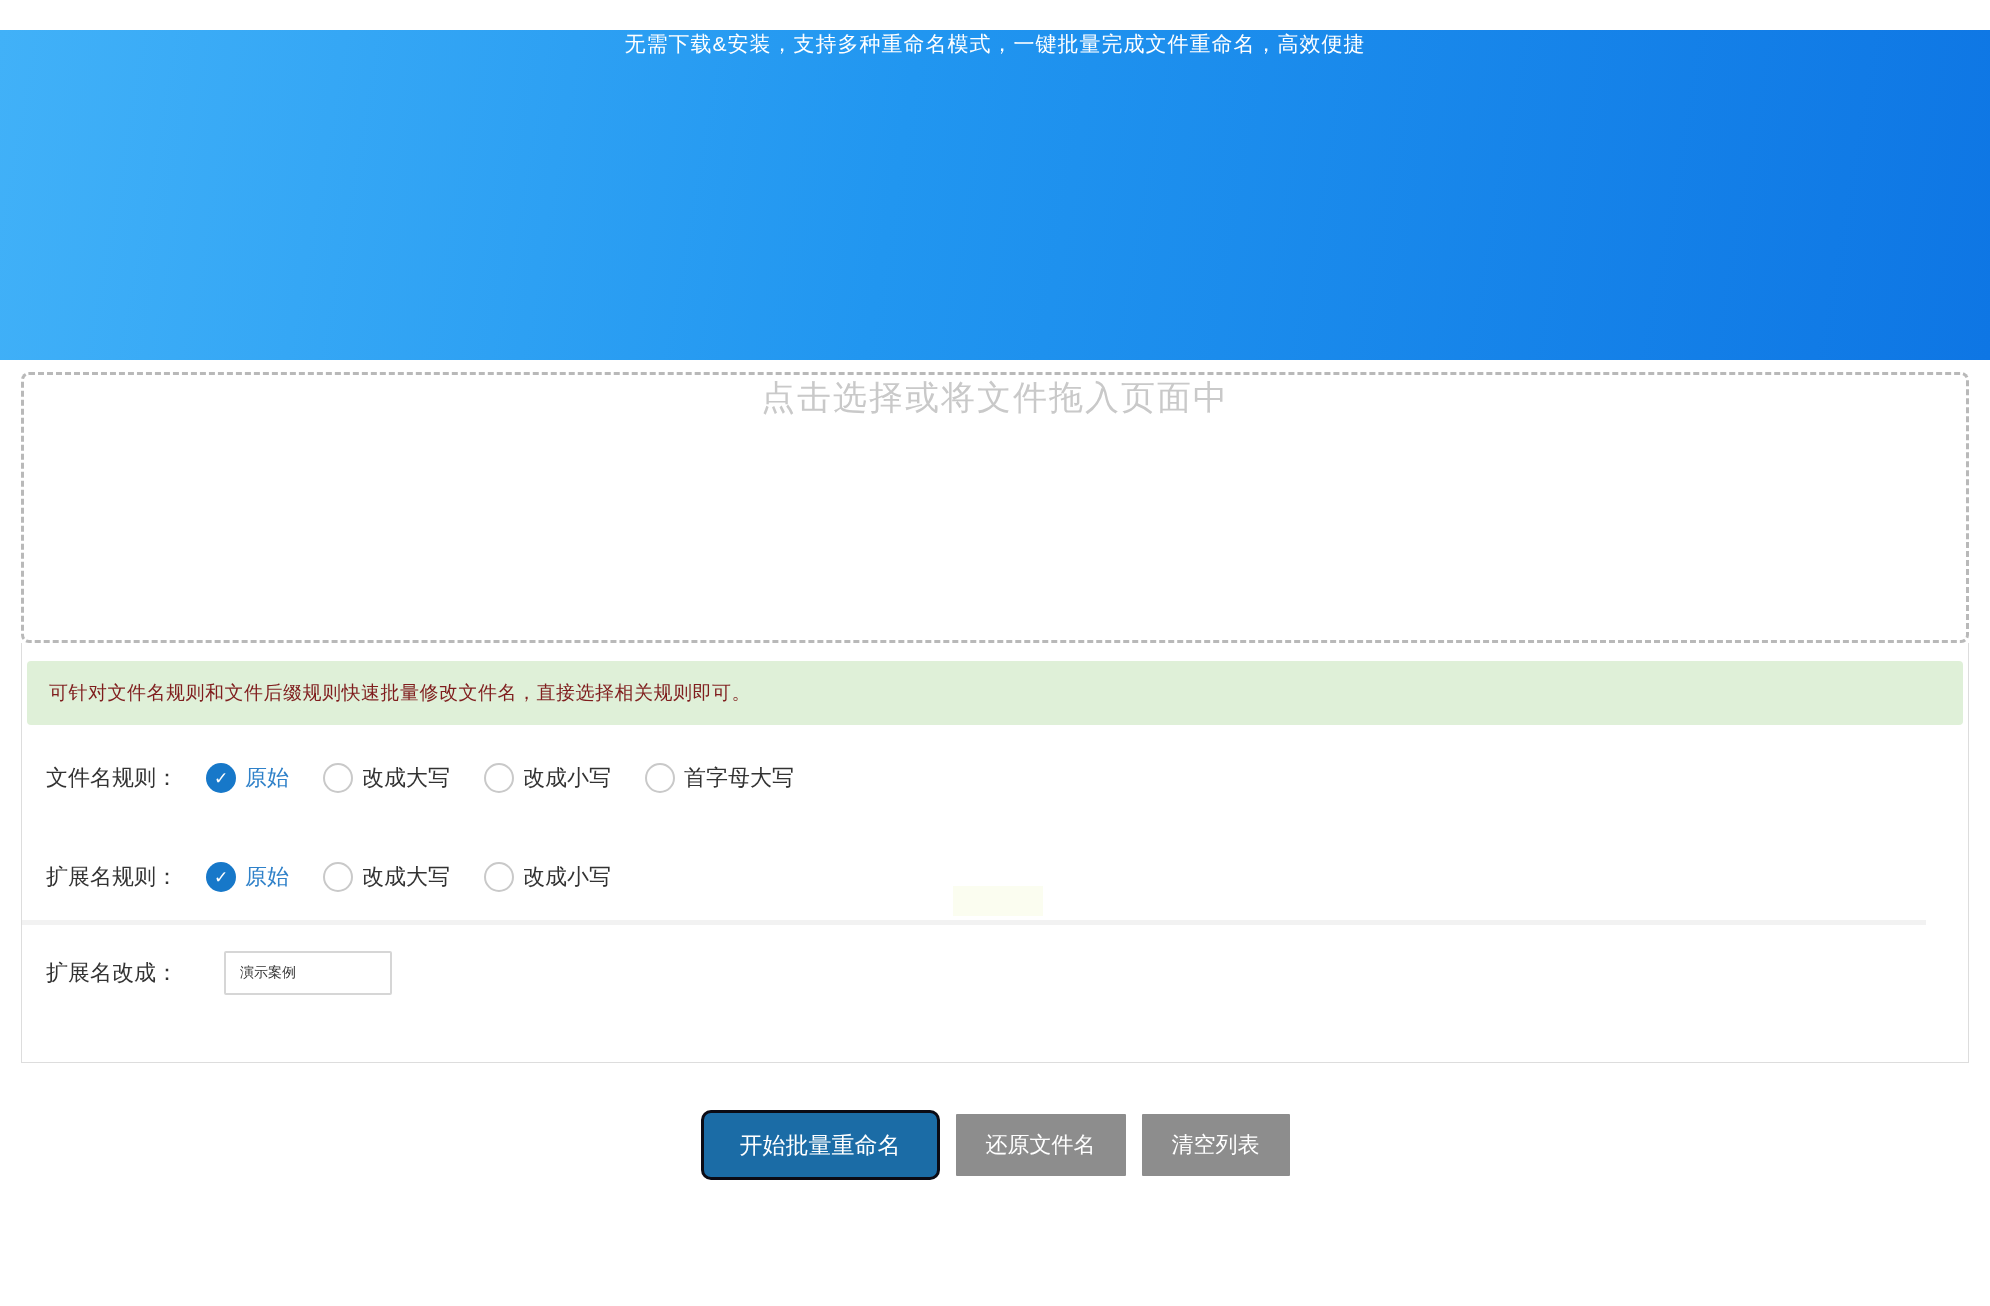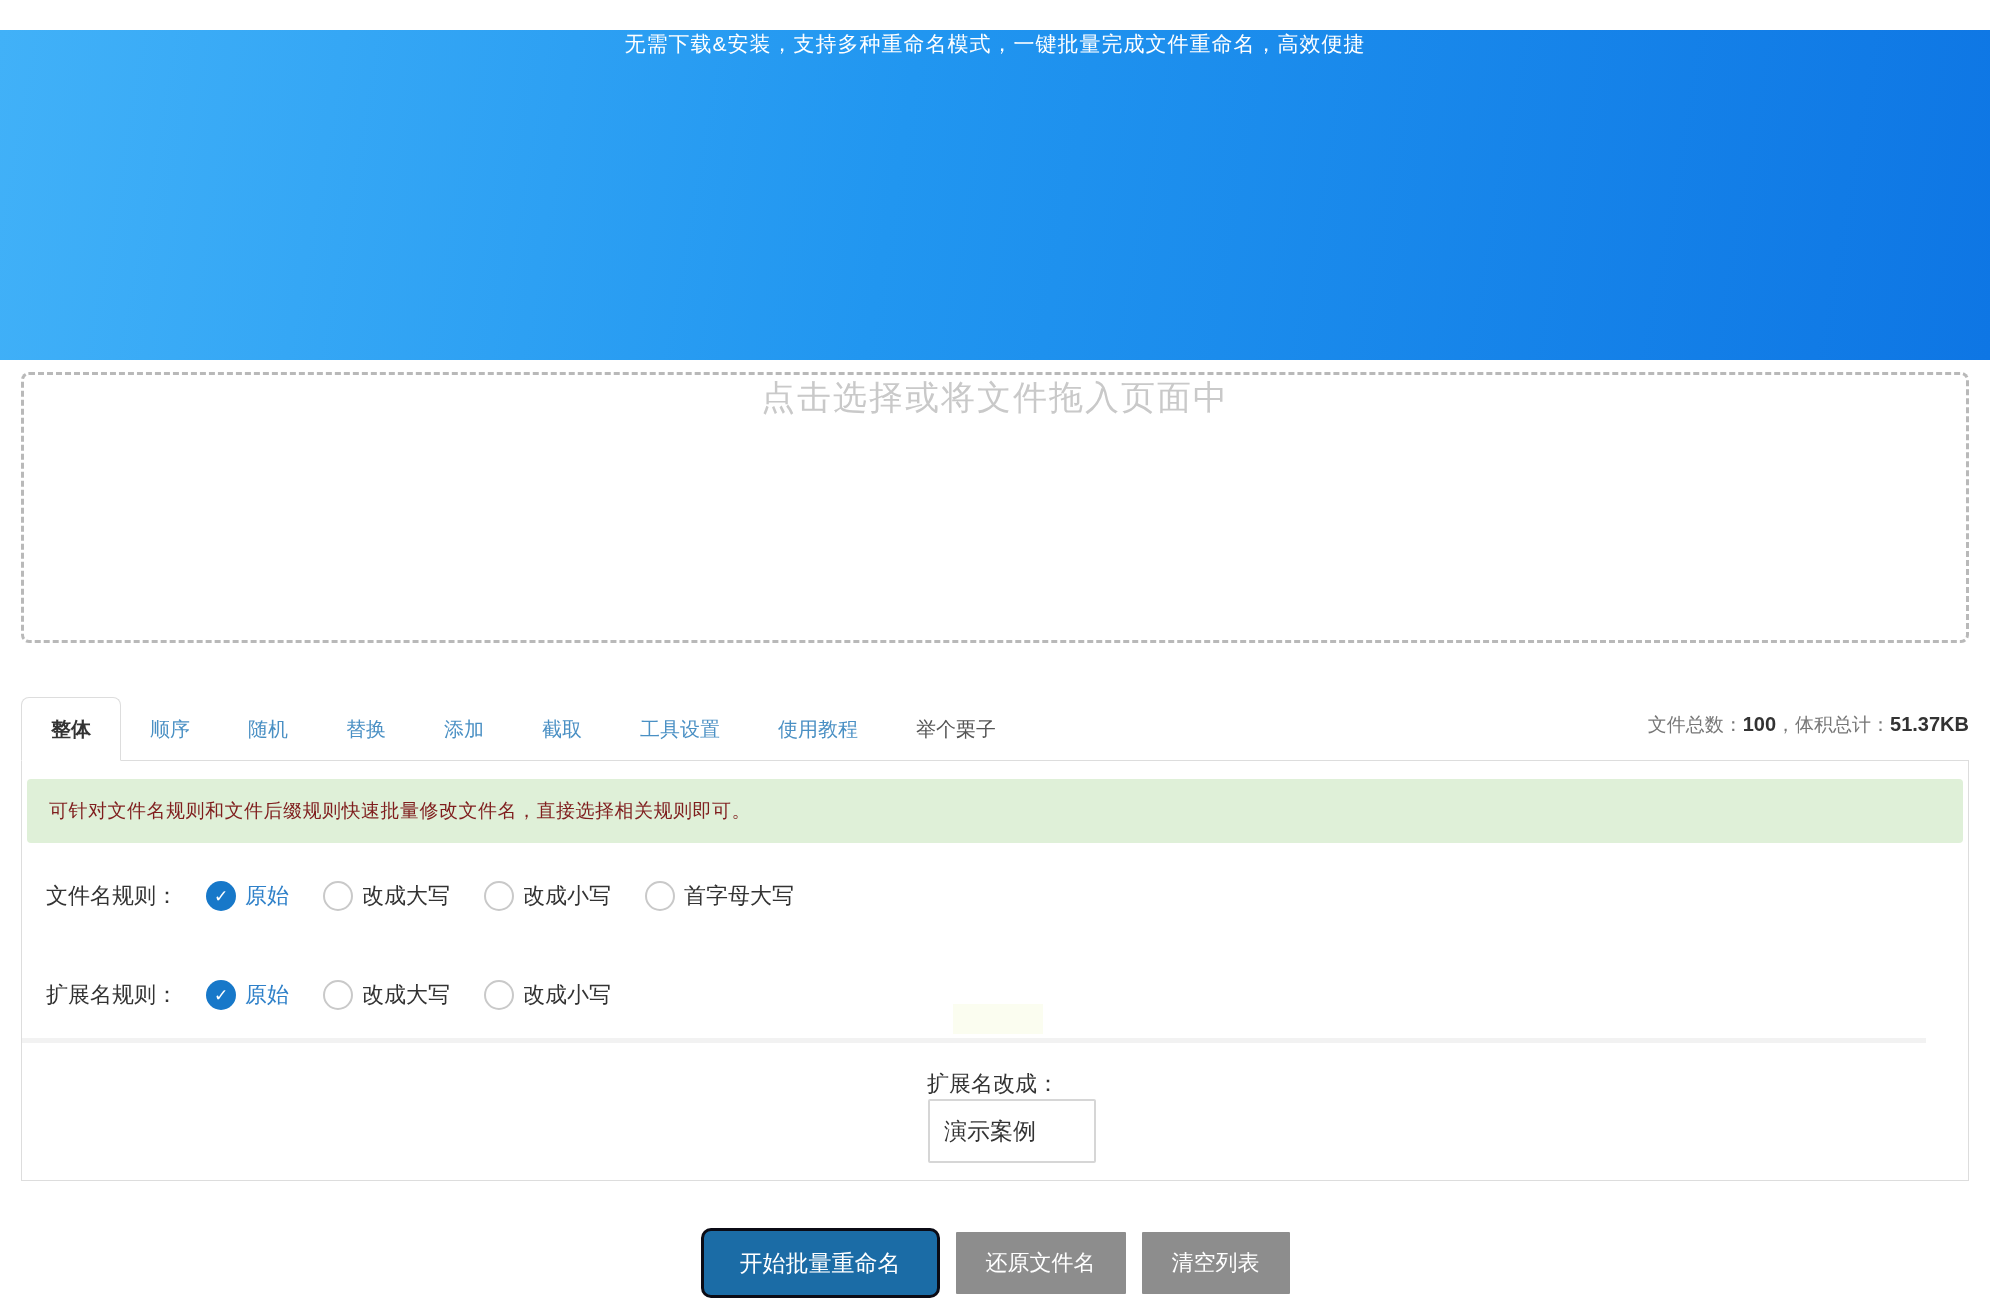--- a/index.html
+++ b/index.html
@@ -155,30 +155,29 @@
     height: 5px;
     background: #f2f2f2;
   }
 
   .ext-row {
     display: flex;
     align-items: center;
     margin: 26px 0 0 24px;
     font-size: 22px;
     color: #333333;
-    flex-direction: column;
   }
   .ext-input {
-    margin-left: 10px;
+    margin-left: 18px;
     width: 168px;
-    height: 64px;
+    height: 44px;
     border: 2px solid #d6d6d6;
     border-radius: 2px;
     padding: 0 14px;
-    font-size: 23px;
+    font-size: 14px;
     color: #333333;
     font-family: inherit;
     outline: none;
   }
 
   .faint-highlight {
     position: absolute;
     left: 931px; top: 243px;
     width: 90px; height: 30px;
     background: #fbfdf0;
@@ -221,32 +220,20 @@
 <div class="hero">
   <p class="hero-sub">无需下载&amp;安装，支持多种重命名模式，一键批量完成文件重命名，高效便捷</p>
 </div>
 
 <div class="card">
 
   <div class="dropzone">
     <span class="dropzone-text">点击选择或将文件拖入页面中</span>
   </div>
 
-  <div class="tabs-row">
-    <div class="tab active">整体</div>
-    <div class="tab">顺序</div>
-    <div class="tab">随机</div>
-    <div class="tab">替换</div>
-    <div class="tab">添加</div>
-    <div class="tab">截取</div>
-    <div class="tab">工具设置</div>
-    <div class="tab">使用教程</div>
-    <div class="tab plain">举个栗子</div>
-    <div class="stats"><span>文件总数：</span><b>100</b><span>，</span><span>体积总计：</span><b>51.37KB</b></div>
-  </div>
 
   <div class="panel">
     <div class="notice">
       <span>可针对文件名规则和文件后缀规则快速批量修改文件名，直接选择相关规则即可。</span>
     </div>
 
     <div class="rule-row">
       <span class="row-label">文件名规则：</span>
       <div class="option selected">
         <span class="radio checked">

